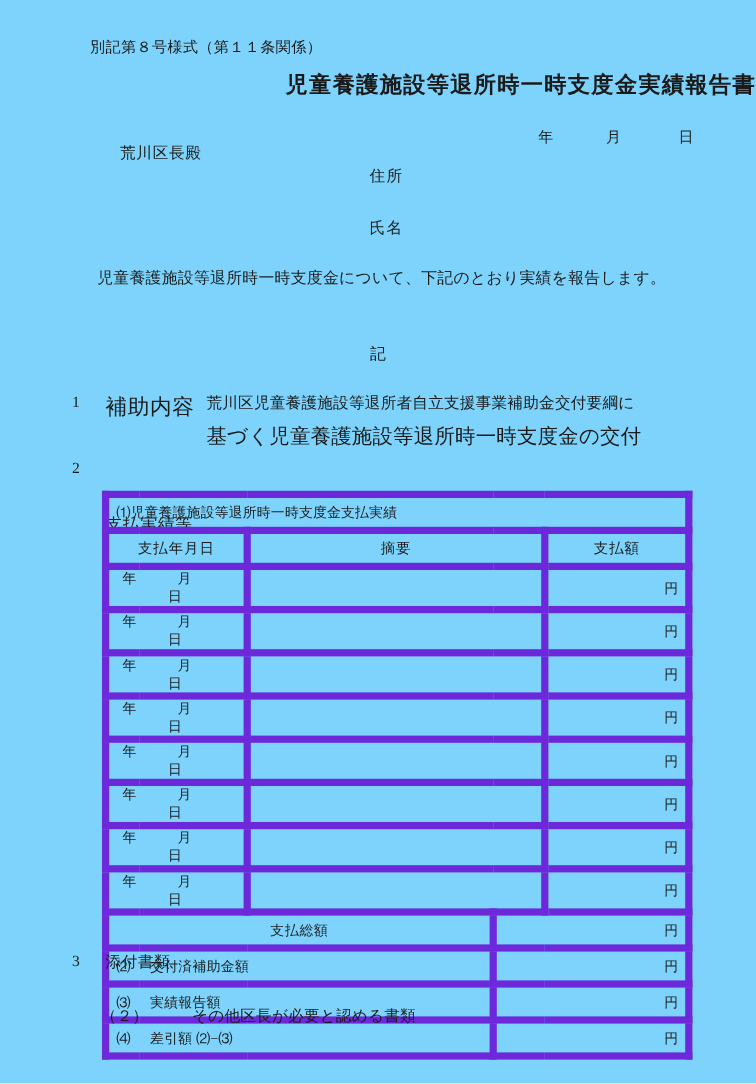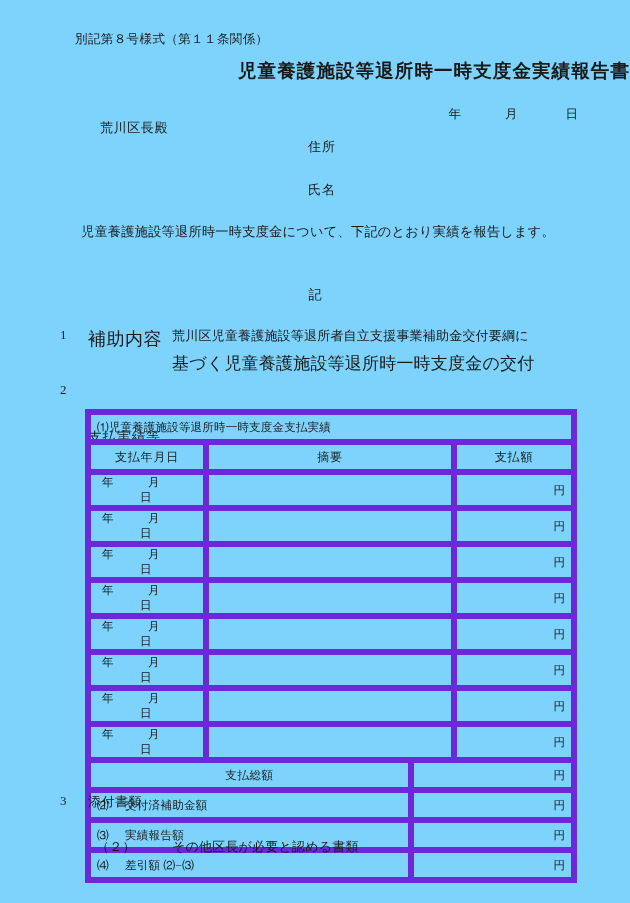--- a/index.html
+++ b/index.html
@@ -91,21 +91,21 @@
   .s1-label { left: 88px; top: 327px; font-size: 18px; letter-spacing: .5px; }
   .s1-t1 { left: 172px; top: 327px; font-size: 13px; letter-spacing: .2px; }
   .s1-t2 { left: 172px; top: 352px; font-size: 17px; letter-spacing: .2px; }
 
   .s2 { left: 60px; top: 382px; }
   .s2-label { left: 88px; top: 382px; font-size: 14px; letter-spacing: .5px; margin-top: 47px; }
 
   .s3 { left: 60px; top: 793px; }
   .s3-label { left: 88px; top: 793px; font-size: 13px; letter-spacing: .5px; }
   .s3-i1 { left: 96px; top: 815px; font-size: 13px; letter-spacing: .2px; }
-  .s3-i2 { left: 96px; top: 838px; font-size: 13px; letter-spacing: .2px; }
+  .s3-i2 { left: 84px; top: 838px; font-size: 13px; letter-spacing: .2px; }
   .s3-i1 .idx, .s3-i2 .idx { display: inline-block; width: 76px; }
 
   
   .tbl-wrap {
     position: absolute;
     left: 85px; top: 409px;
     width: 486px;
   }
   table.perf {
     border-collapse: collapse;

